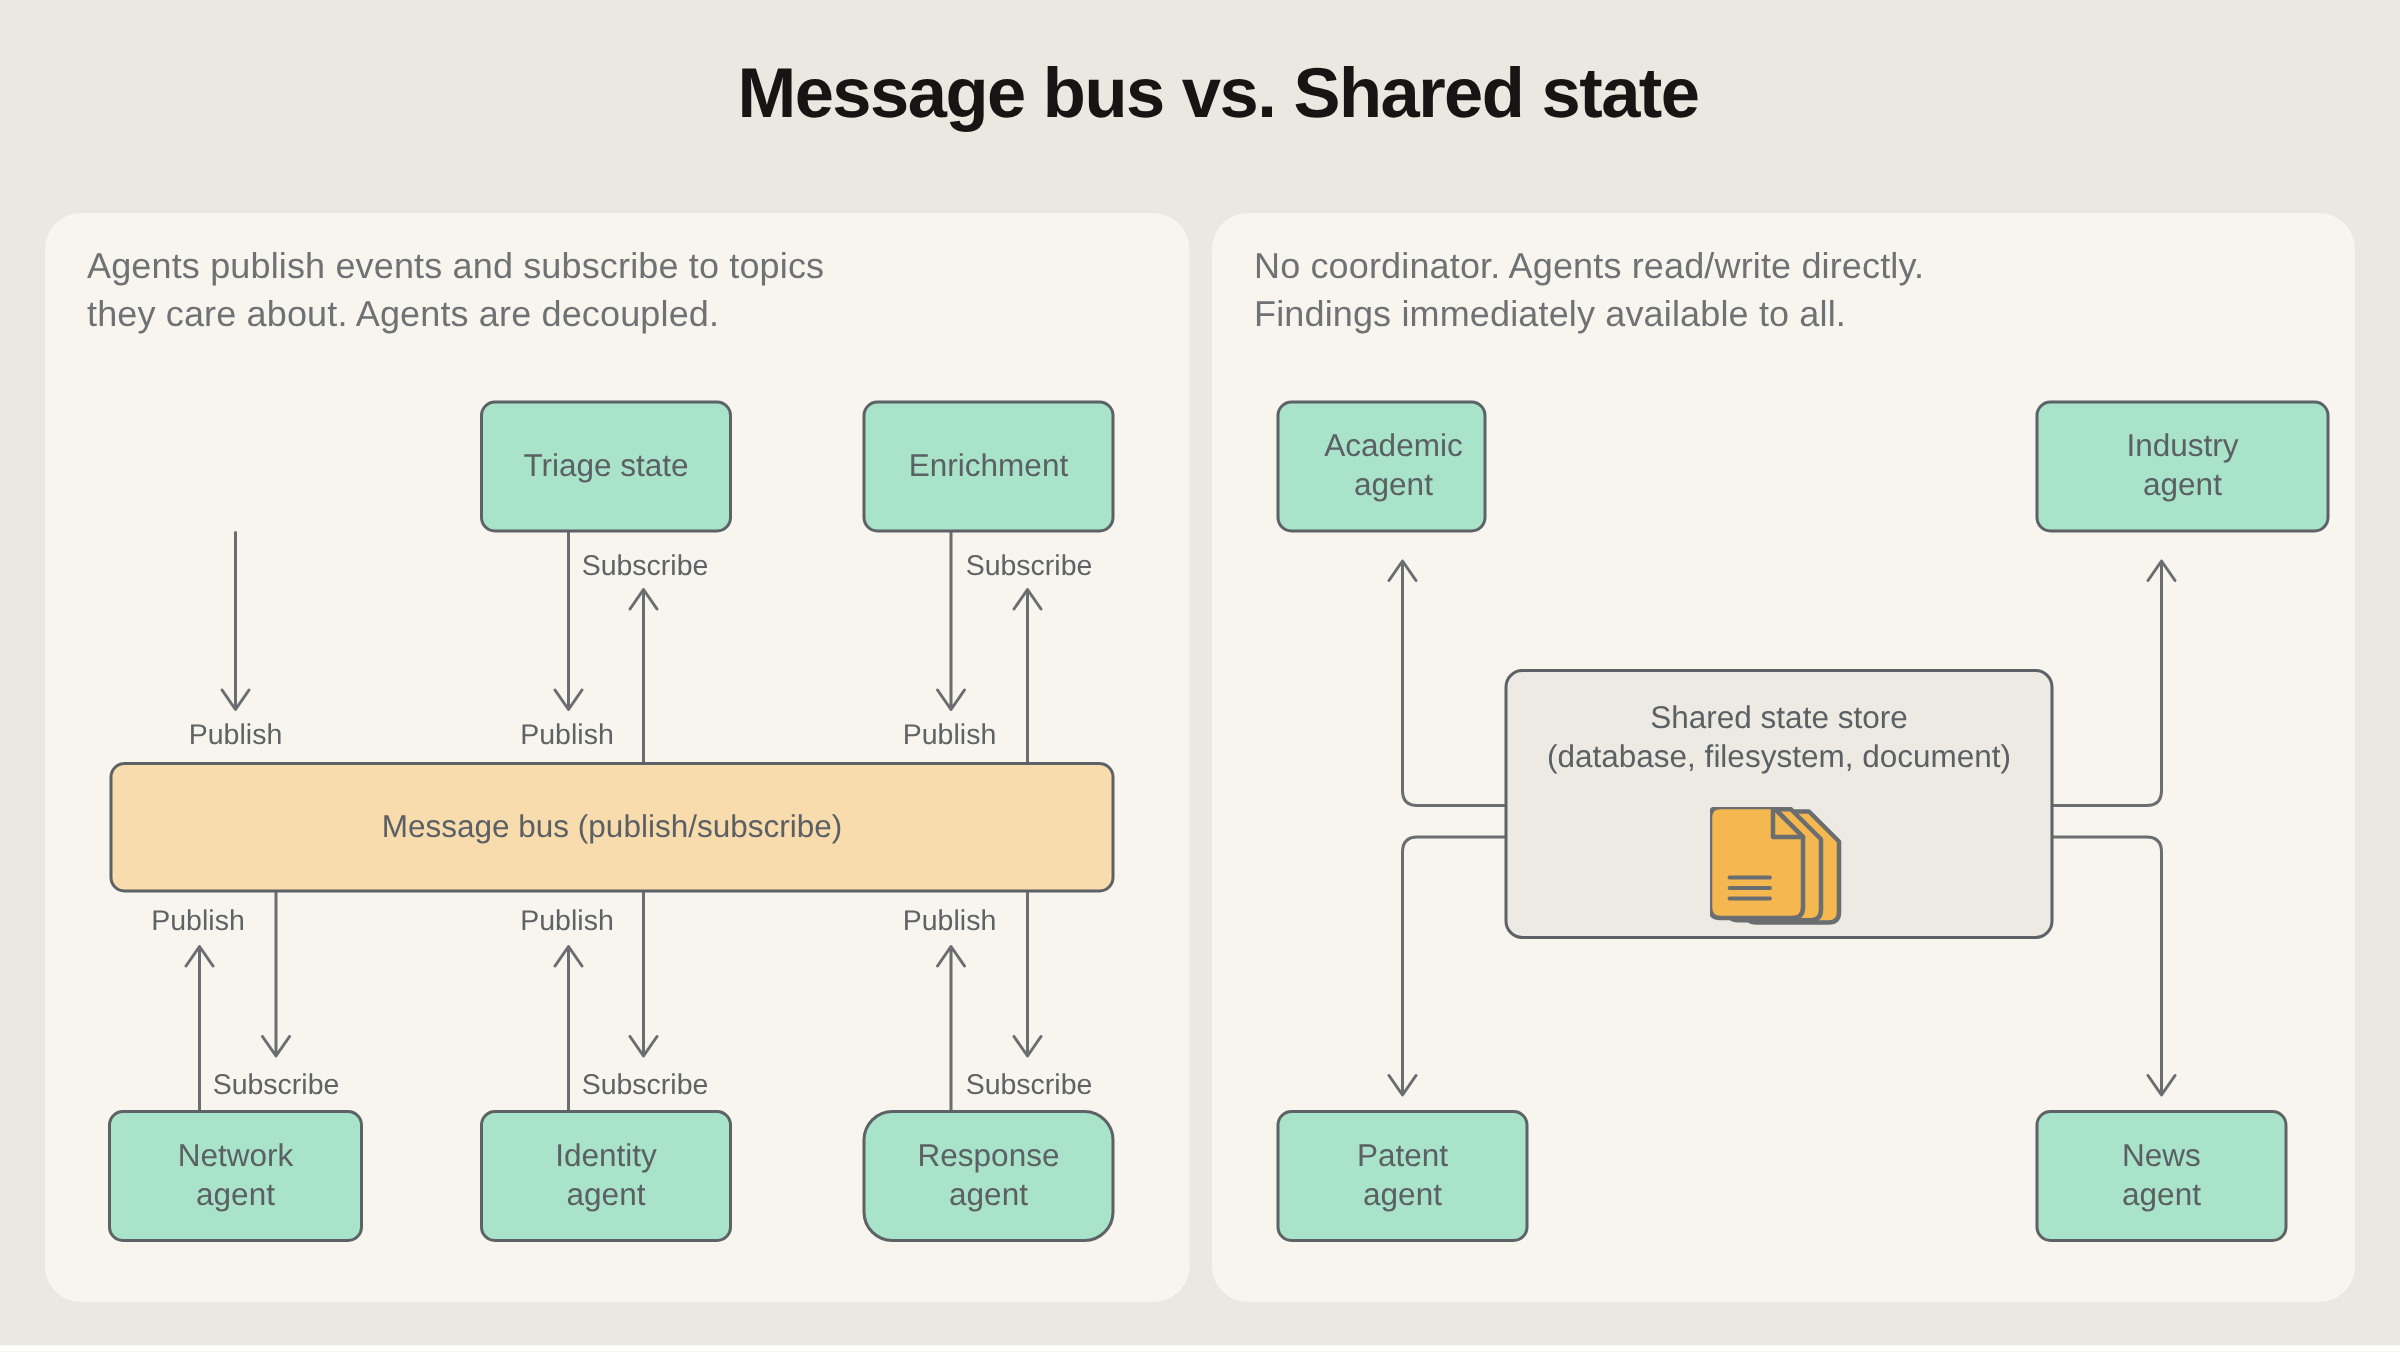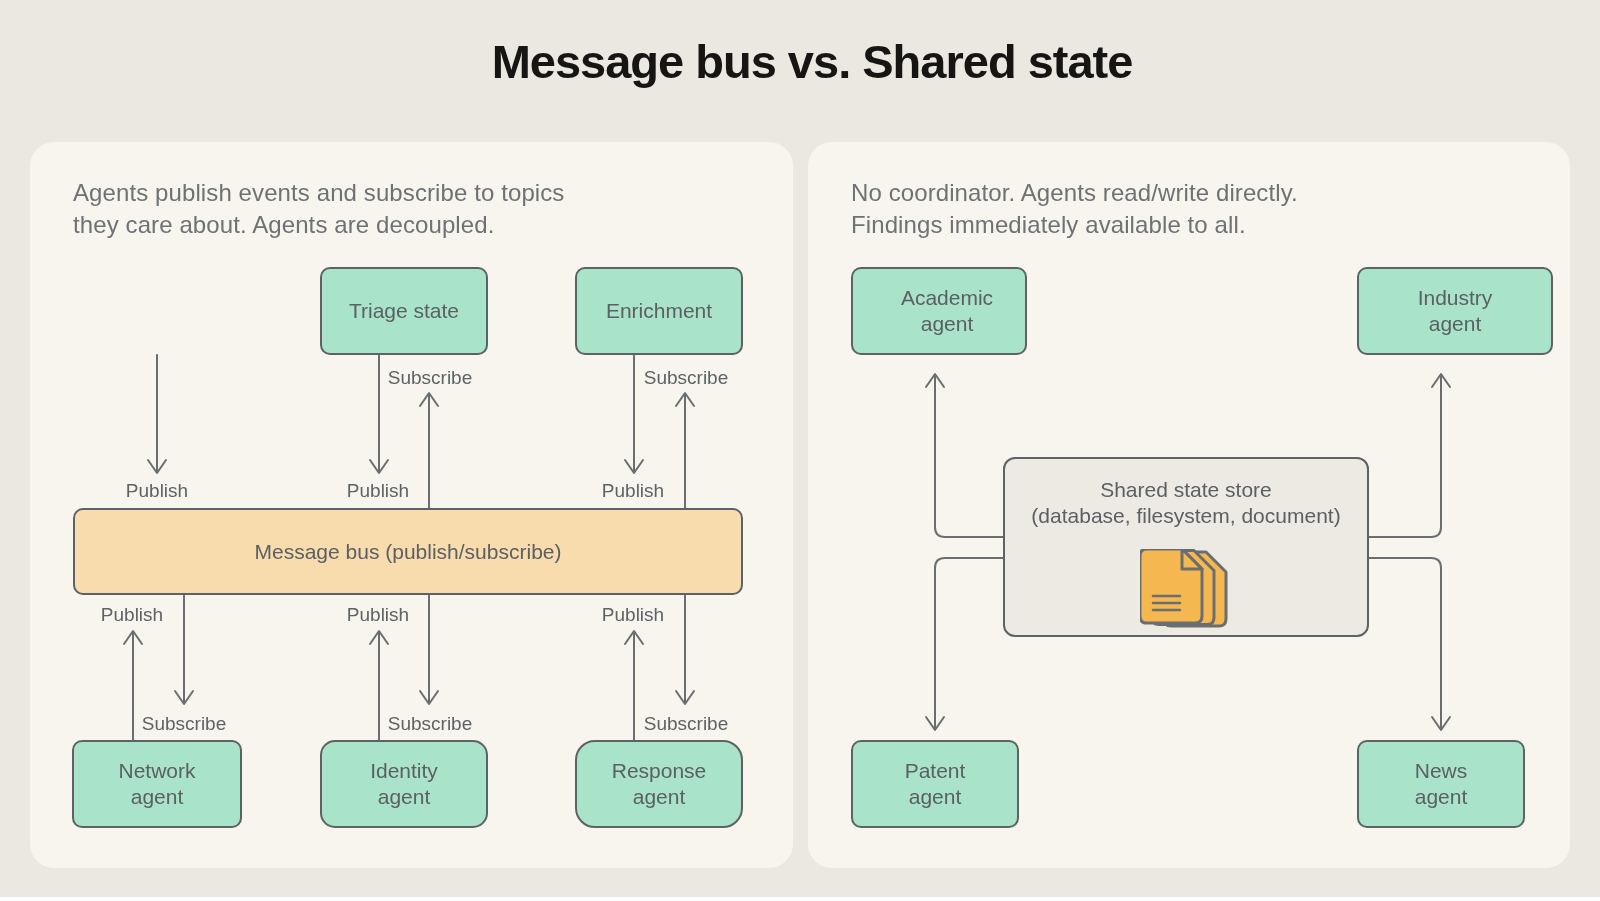--- a/index.html
+++ b/index.html
@@ -3,21 +3,21 @@
 <meta charset="utf-8">
 <style>
   html,body{margin:0;padding:0;background:#ffffff;}
   .page{position:relative;width:1600px;height:897px;background:#ebe8e1;overflow:hidden;
         font-family:"Liberation Sans",sans-serif;}
   .title{position:absolute;top:34px;left:0;width:1600px;margin:0;text-align:center;
          font-size:47px;font-weight:700;letter-spacing:-1px;color:#161514;padding-left:12px;}
   .panel{position:absolute;top:142px;height:726px;background:#f7f5ee;border-radius:24px;}
   .panel-left{left:30px;width:763px;}
   .panel-right{left:808px;width:762px;}
-  .desc{position:absolute;top:20px;left:28px;margin:15px;font-size:24px;line-height:32px;
+  .desc{position:absolute;top:20px;left:28px;margin:0;font-size:24px;line-height:32px;
         color:#6e7275;white-space:pre-line;letter-spacing:.1px;}
   .wires{position:absolute;left:0;top:0;}
   .wires path{fill:none;stroke:#6b6e71;stroke-width:2;stroke-linecap:round;stroke-linejoin:round;}
   .node{position:absolute;display:flex;align-items:center;justify-content:center;
         border:2.5px solid #5c6265;border-radius:10px;box-sizing:border-box;
         font-size:21px;line-height:26px;color:#5b6064;text-align:center;}
   .node span{white-space:pre-line;}
   .green{background:#a9e3ca;}
   .blue{background:#b8d5f2;}
   .orange{background:#f8dcae;}
@@ -64,21 +64,21 @@
     </div>
 
     <div class="node green" style="left:545px;top:125px;width:168px;height:88px;">
       <span>Enrichment</span>
     </div>
 
     <div class="node green" style="left:42px;top:598px;width:170px;height:88px;">
       <span>Network
 agent</span>
     </div>
-    <div class="node green" style="left:290px;top:598px;width:168px;height:88px;border-radius:15px;">
+    <div class="node green" style="left:290px;top:598px;width:168px;height:88px;">
       <span>Identity
 agent</span>
     </div>
     <div class="node green" style="left:545px;top:598px;width:168px;height:88px;border-radius:20px;">
       <span>Response
 agent</span>
     </div>
 
     <span class="edge-label" style="left:127px;top:349px;">Publish</span>
     <span class="edge-label" style="left:348px;top:349px;">Publish</span>
@@ -97,30 +97,30 @@
     <p class="desc">No coordinator. Agents read/write directly.
 Findings immediately available to all.</p>
 
     <svg class="wires" width="762" height="726" viewBox="0 0 762 726">
       <path d="M195 395 H137 Q127 395 127 385 V233 M118 245 L127 232 L136 245"></path>
       <path d="M195 416 H137 Q127 416 127 426 V587 M118 575 L127 588 L136 575"></path>
       <path d="M561 395 H623 Q633 395 633 385 V233 M624 245 L633 232 L642 245"></path>
       <path d="M561 416 H623 Q633 416 633 426 V587 M624 575 L633 588 L642 575"></path>
     </svg>
 
-    <div class="node green" style="left:43px;top:125px;width:176px;height:88px;padding-left:16px;">
+    <div class="node green" style="left:43px;top:125px;width:140px;height:88px;padding-left:16px;">
       <span>Academic
 agent</span>
     </div>
     <div class="node green" style="left:549px;top:125px;width:196px;height:88px;">
       <span>Industry
 agent</span>
     </div>
 
-    <div class="node store" style="left:195px;top:315px;width:366px;height:180px;">
+    <div class="node store" style="left:195px;top:304px;width:366px;height:180px;">
       <span class="store-text">Shared state store
 (database, filesystem, document)</span>
       <svg class="doc-icon" width="92" height="80" viewBox="0 0 92 80">
         <path class="sheet" d="M31 3 H66 L86 23 V70 Q86 77 79 77 H31 Q24 77 24 70 V10 Q24 3 31 3 Z"></path>
         <path class="sheet" d="M19 1.5 H54 L74 21.5 V68.5 Q74 75.5 67 75.5 H19 Q12 75.5 12 68.5 V8.5 Q12 1.5 19 1.5 Z"></path>
         <path class="sheet" d="M7 0 H42 L62 20 V67 Q62 74 55 74 H7 Q0 74 0 67 V7 Q0 0 7 0 Z"></path>
         <path class="sheet" d="M42 0 L62 20 L42 20 Z"></path>
         <path class="rule" d="M13 47 H40 M13 54 H40 M13 61 H40"></path>
       </svg>
     </div>

